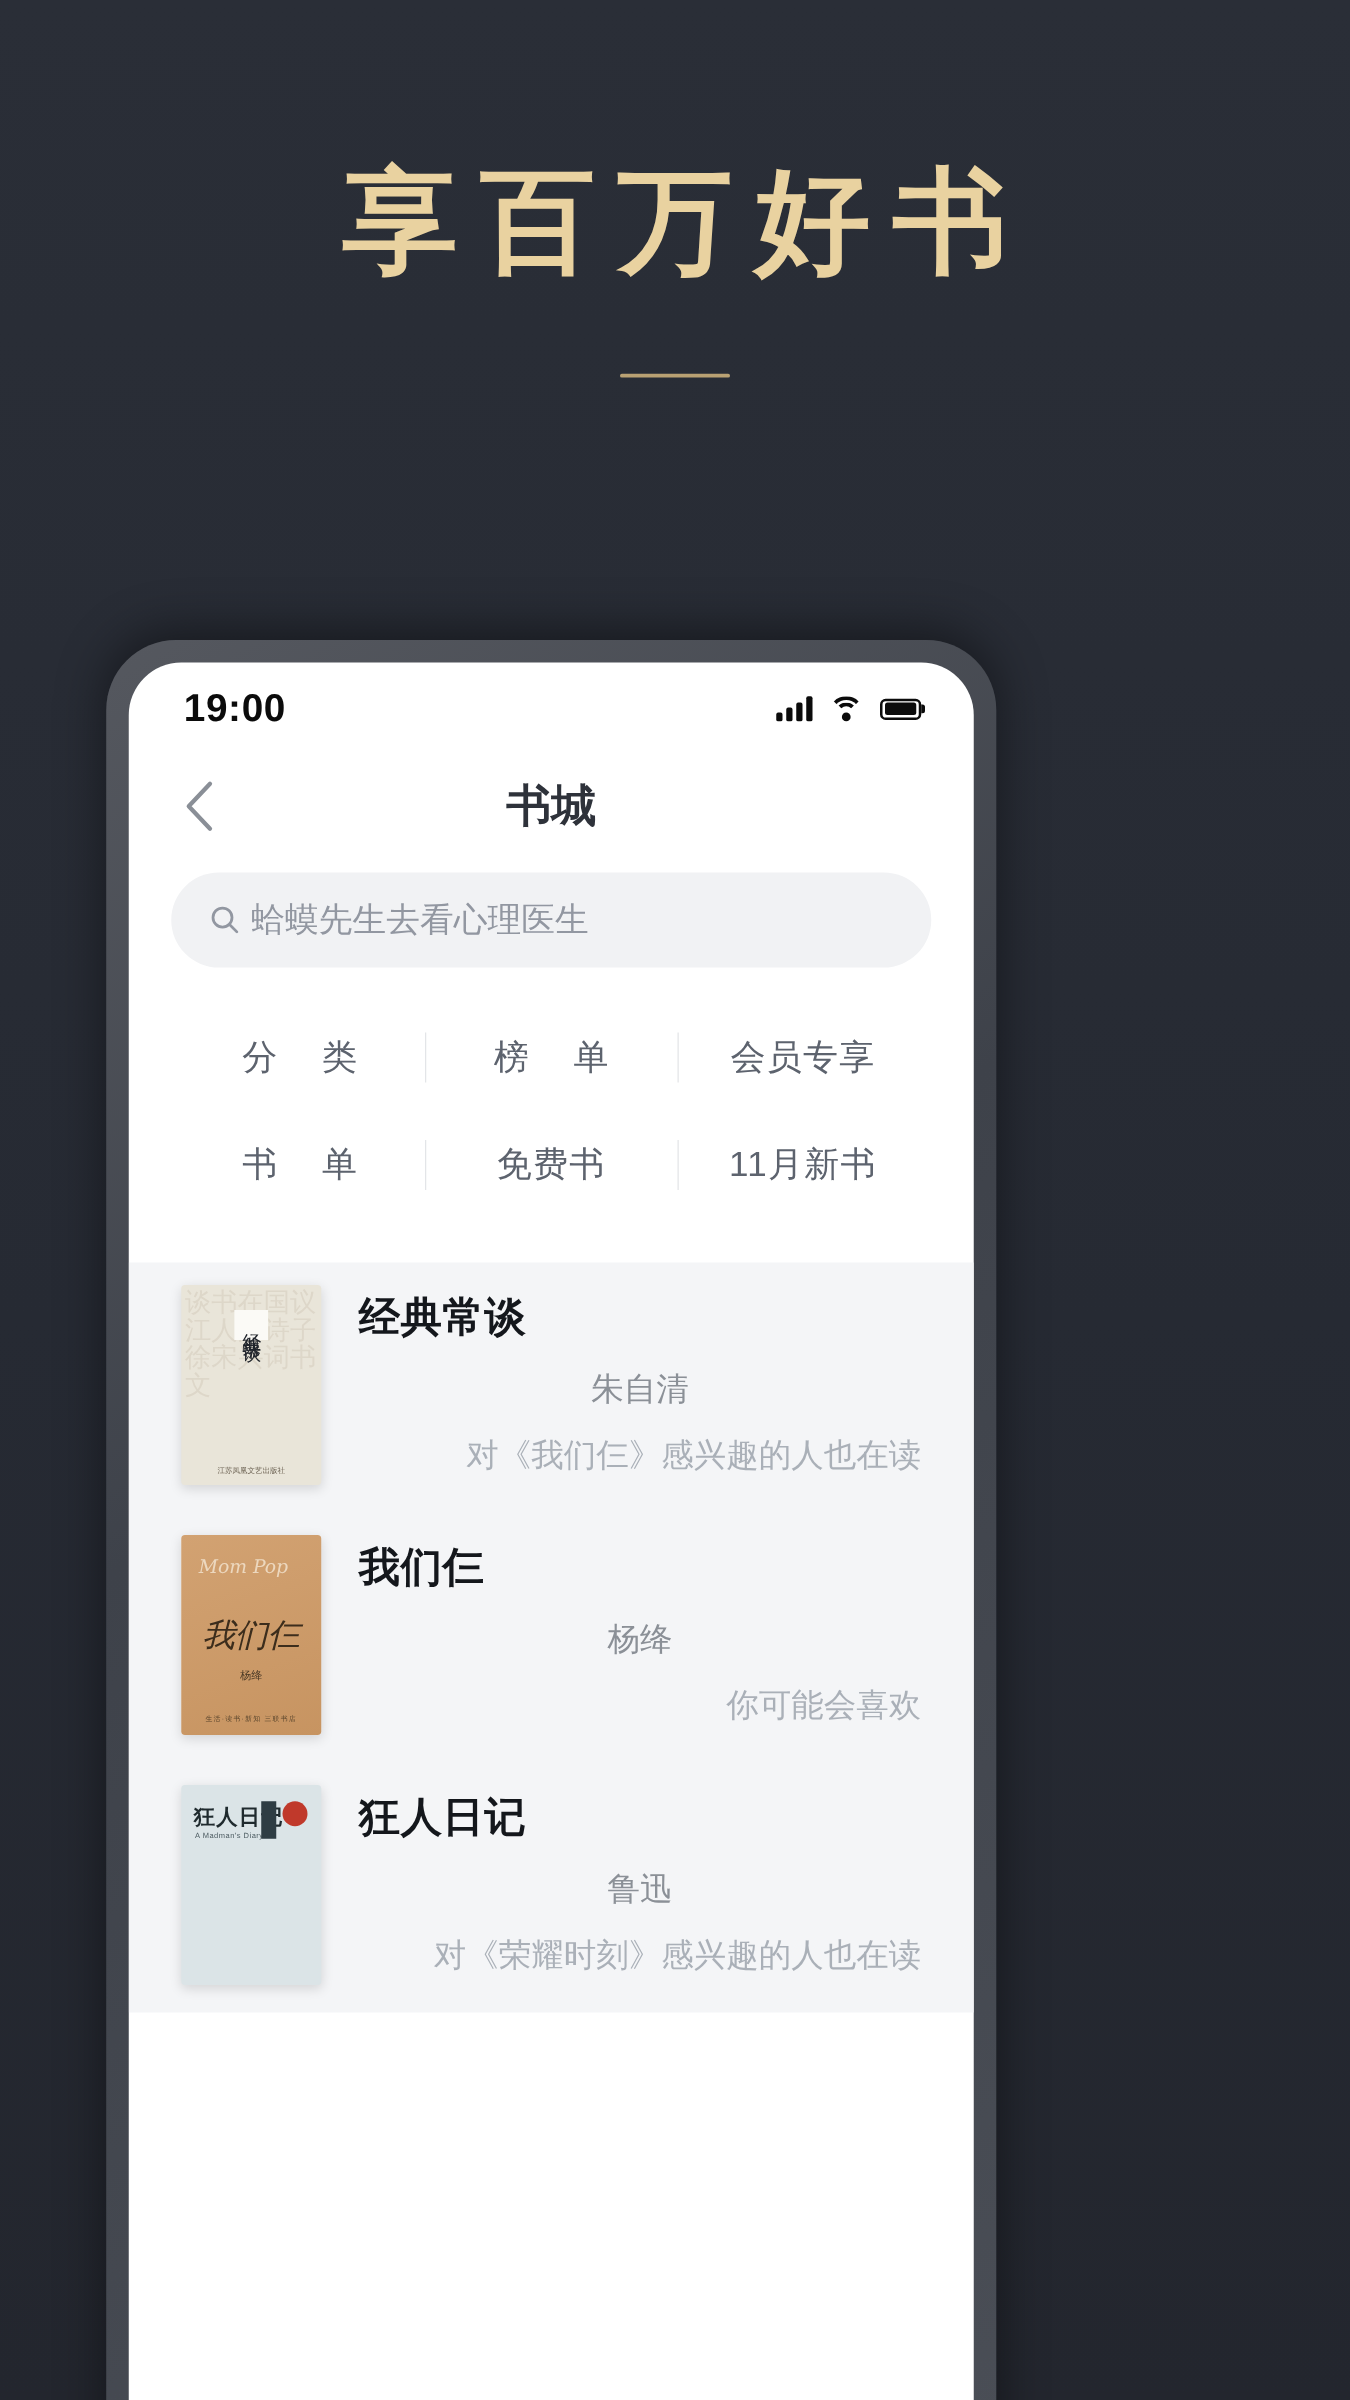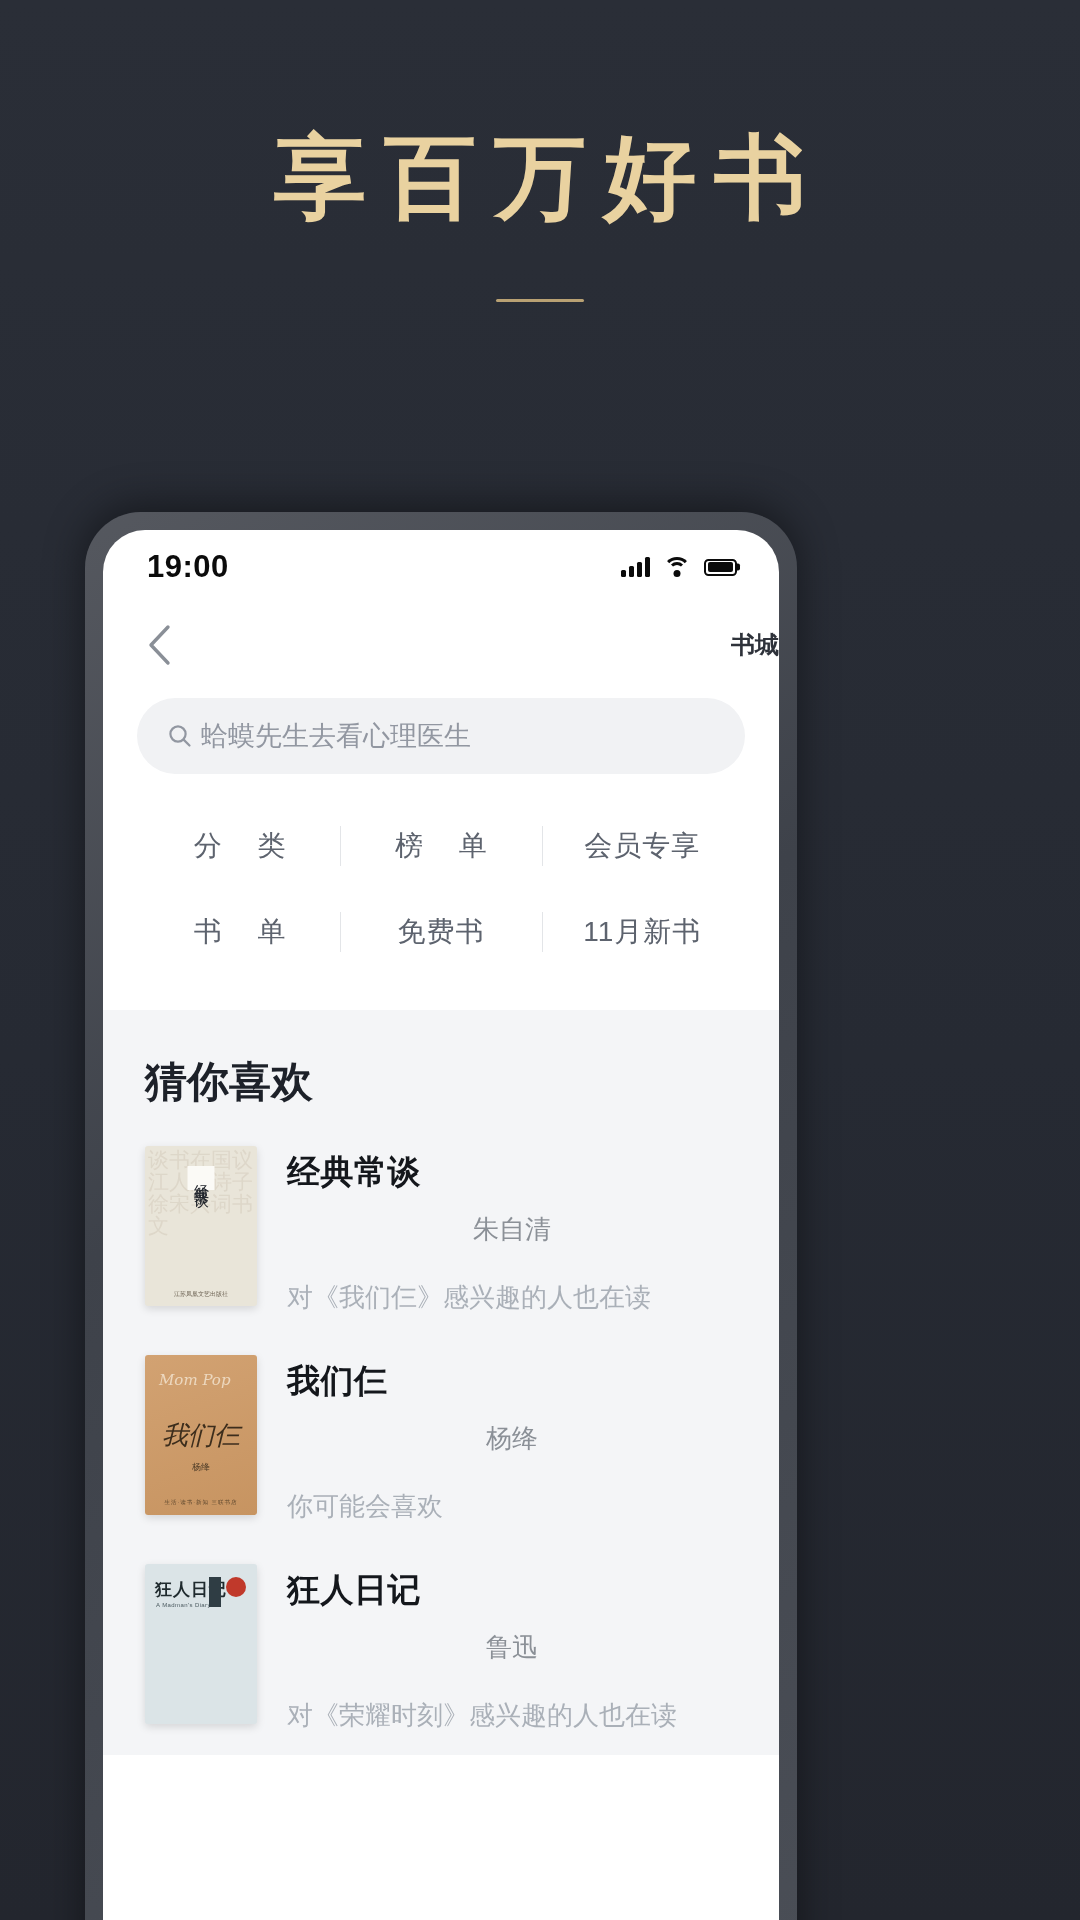--- a/index.html
+++ b/index.html
@@ -85,22 +85,22 @@
     position:relative; padding:1.6px; }
   .batt em { display:block; height:100%; background:#0b0b0b; border-radius:2px; }
   .batt:after { content:""; position:absolute; right:-5px; top:50%; transform:translateY(-50%);
     width:2.6px; height:7px; background:#0b0b0b; border-radius:0 2px 2px 0; }
 
   
   .navbar { height:82px; display:flex; align-items:center; position:relative; padding:0 34px; }
   .back { width:44px; height:44px; display:flex; align-items:center; justify-content:center; }
   .back svg { display:block; }
   .nav-title {
-    position:absolute; left:0; right:0; text-align:right;
-    font-size:24px; font-weight:600; color:#2e323a; pointer-events:none;
+    position:absolute; left:0; right:0; text-align:center;
+    font-size:36px; font-weight:600; color:#2e323a; pointer-events:none;
   }
 
   
   .search-wrap { padding:12px 34px 0 34px; }
   .search {
     height:76px; background:#f1f2f4; border-radius:38px;
     display:flex; align-items:center; gap:8px; padding:0 30px;
   }
   .search .ph { font-size:27px; color:#9297a1; }
 
@@ -164,21 +164,21 @@
     letter-spacing:1px; }
   .c3 .en { position:absolute; top:38px; left:11px; font-size:6px; color:#4b5a60;
     letter-spacing:.4px; }
   .c3 .seal { position:absolute; top:13px; right:11px; width:20px; height:20px;
     border-radius:50%; background:#c0392b; }
   .c3 .strip { position:absolute; top:13px; right:36px; width:12px; height:30px;
     background:#2f3d44; }
   .meta { flex:1; min-width:0; padding-top:4px; }
   .b-title { font-size:33px; font-weight:700; color:#14171c; letter-spacing:.5px; }
   .b-author { font-size:26px; color:#8b9097; margin-top:17px;text-align:center; }
-  .b-reason { font-size:26px; color:#aab0b8; margin-top:33px; }
+  .b-reason { font-size:26px; color:#aab0b8; margin-top:18px;text-align:right; }
 </style>
 </head>
 <body>
 
 <div id="root">
 
   <div class="hero">
     <div class="hero-title">享百万好书</div>
     <div class="hero-rule"></div>
   </div>
@@ -232,21 +232,20 @@
           <div class="cat">会员专享</div>
         </div>
         <div class="catrow">
           <div class="cat sp">书 单</div>
           <div class="cat">免费书</div>
           <div class="cat">11月新书</div>
         </div>
       </div>
 
       <div class="content">
-        <div class="sec-title">猜你喜欢</div>
 
         <div class="booklist">
 
           <div class="book">
             <div class="cover cover-c1 c1">
               <div class="watermark">谈书在国议江人尚诗子徐宋兴词书文</div>
               <div class="lbl">经典常谈</div>
               <div class="pub">江苏凤凰文艺出版社</div>
             </div>
             <div class="meta">

